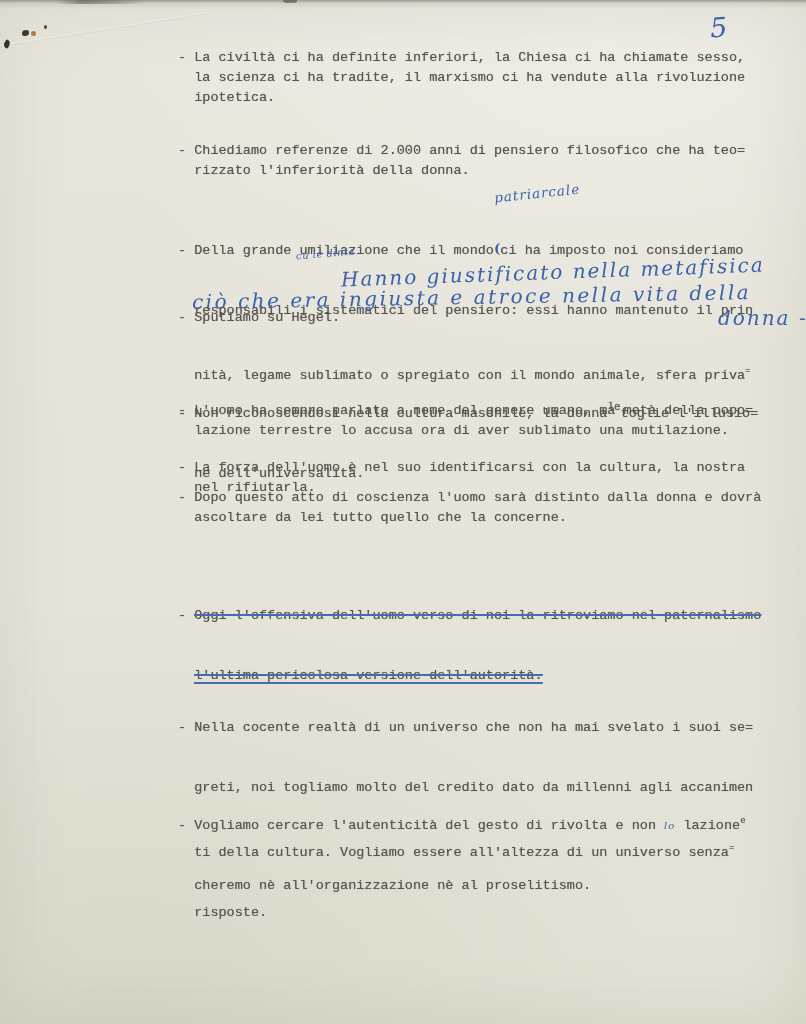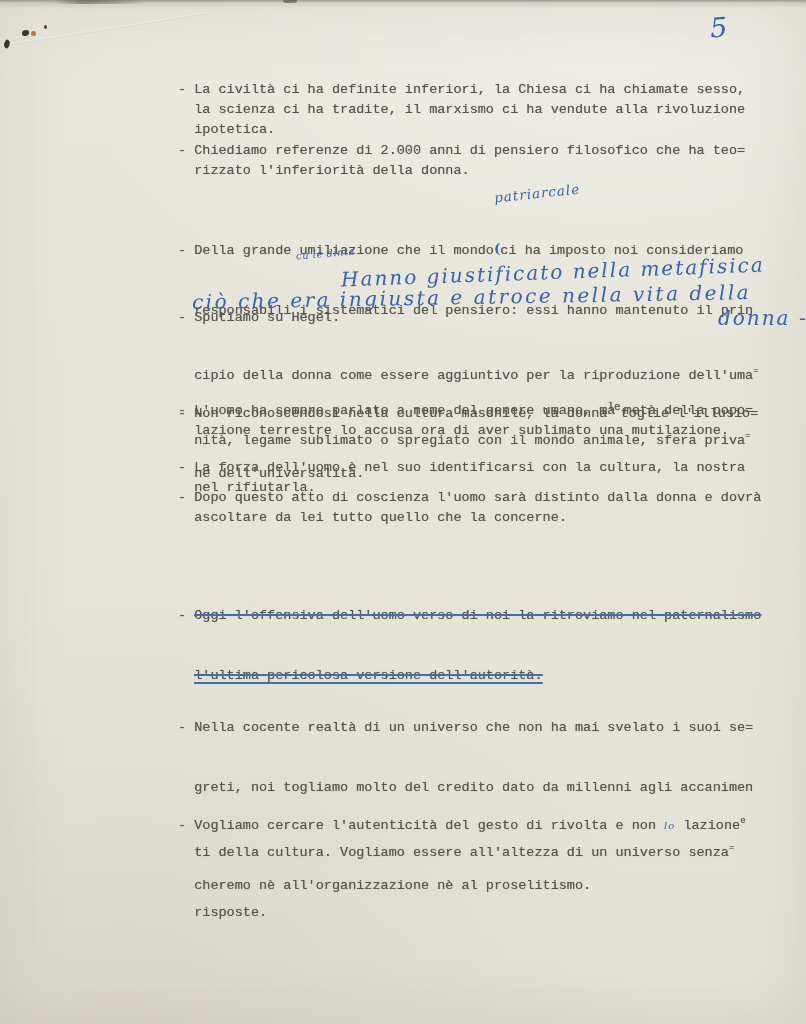--- a/index.html
+++ b/index.html
@@ -92,31 +92,30 @@
   <div class="torn"></div>
   <div class="notch"></div>
   <div class="crease"></div>
   <span class="speck s1"></span>
   <span class="speck s2"></span>
   <span class="speck s3"></span>
   <span class="speck s4"></span>
 
   <div class="hw pnum">5</div>
 
-  <div class="para" style="top:80px"><span>- La civiltà ci ha definite inferiori, la Chiesa ci ha chiamate sesso,
+  <div class="para" style="top:48px"><span>- La civiltà ci ha definite inferiori, la Chiesa ci ha chiamate sesso,
   la scienza ci ha tradite, il marxismo ci ha vendute alla rivoluzione
   ipotetica.</span></div>
 
   <div class="para" style="top:141px"><span>- Chiediamo referenze di 2.000 anni di pensiero filosofico che ha teo=
   rizzato l'inferiorità della donna.</span></div>
 
   <div class="para" style="top:199px">
     <div class="tline"><span>- Della grande umiliazione che il mondo</span><span class="caret">(</span><span>ci ha imposto noi consideriamo</span></div>
     <div class="tline"><span>  responsabili i sistematici del pensiero: essi hanno mantenuto il prin</span></div>
-    <div class="tline"><span>  cipio della donna come essere aggiuntivo per la riproduzione dell'uma</span><span class="tsup">=</span></div>
     <div class="tline"><span>  nità, legame sublimato o spregiato con il mondo animale, sfera priva</span><span class="tsup">=</span></div>
     <span class="hw ann-patriarcale">patriarcale</span>
     <span class="hw ann-small">cu le dinta</span>
     <span class="hw ann-hw1">Hanno giustificato nella metafisica</span>
     <span class="hw ann-hw2">ciò che era ingiusta e atroce nella vita della</span>
     <span class="hw ann-hw3">donna -</span>
   </div>
 
   <div class="para" style="top:308px"><span>- Sputiamo su Hegel.</span></div>
 

